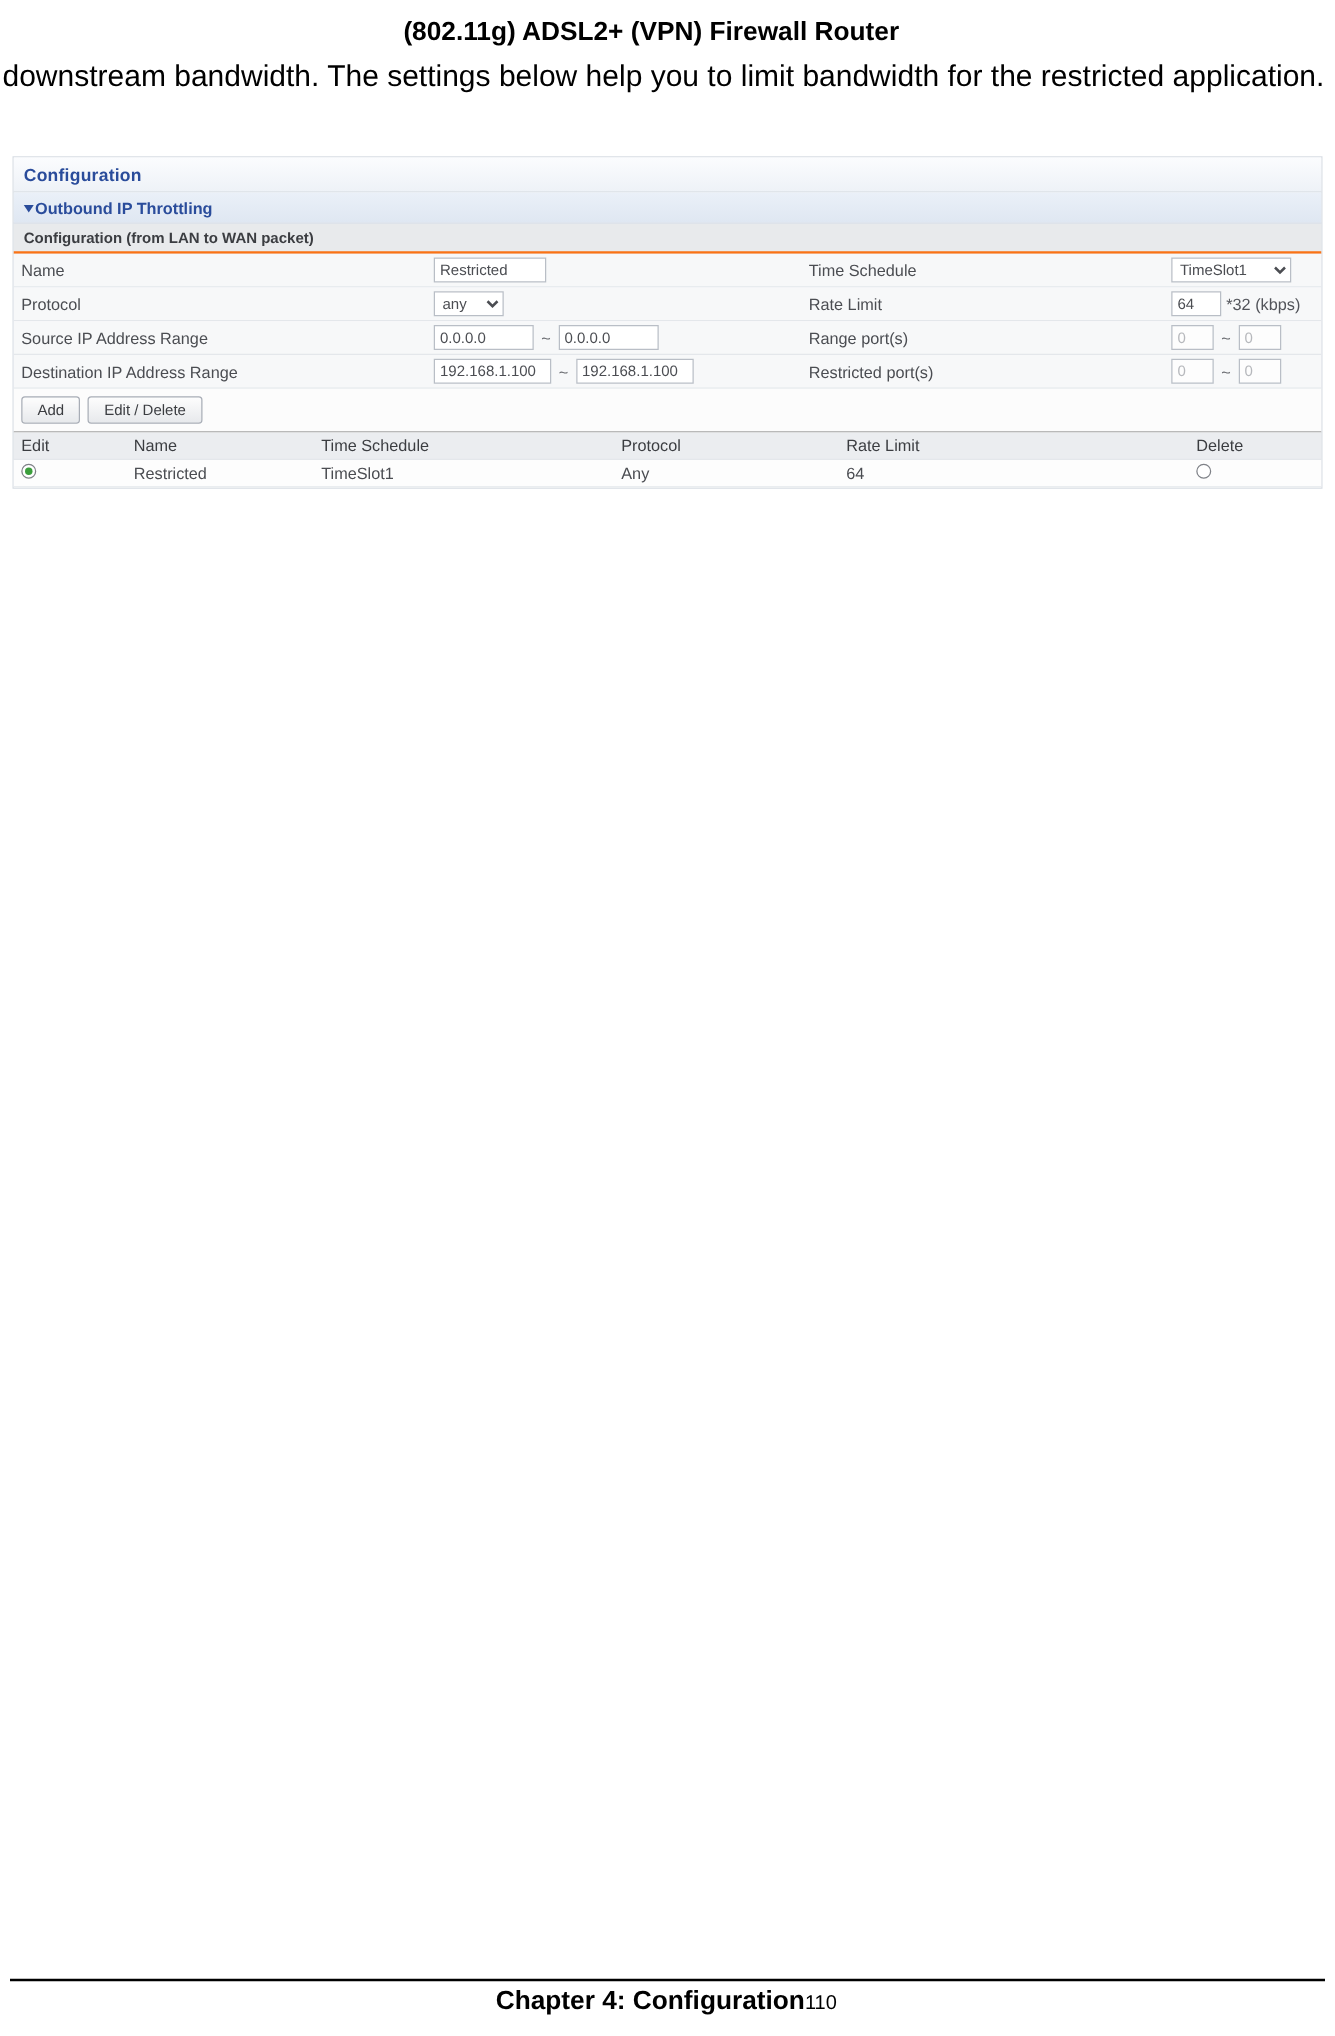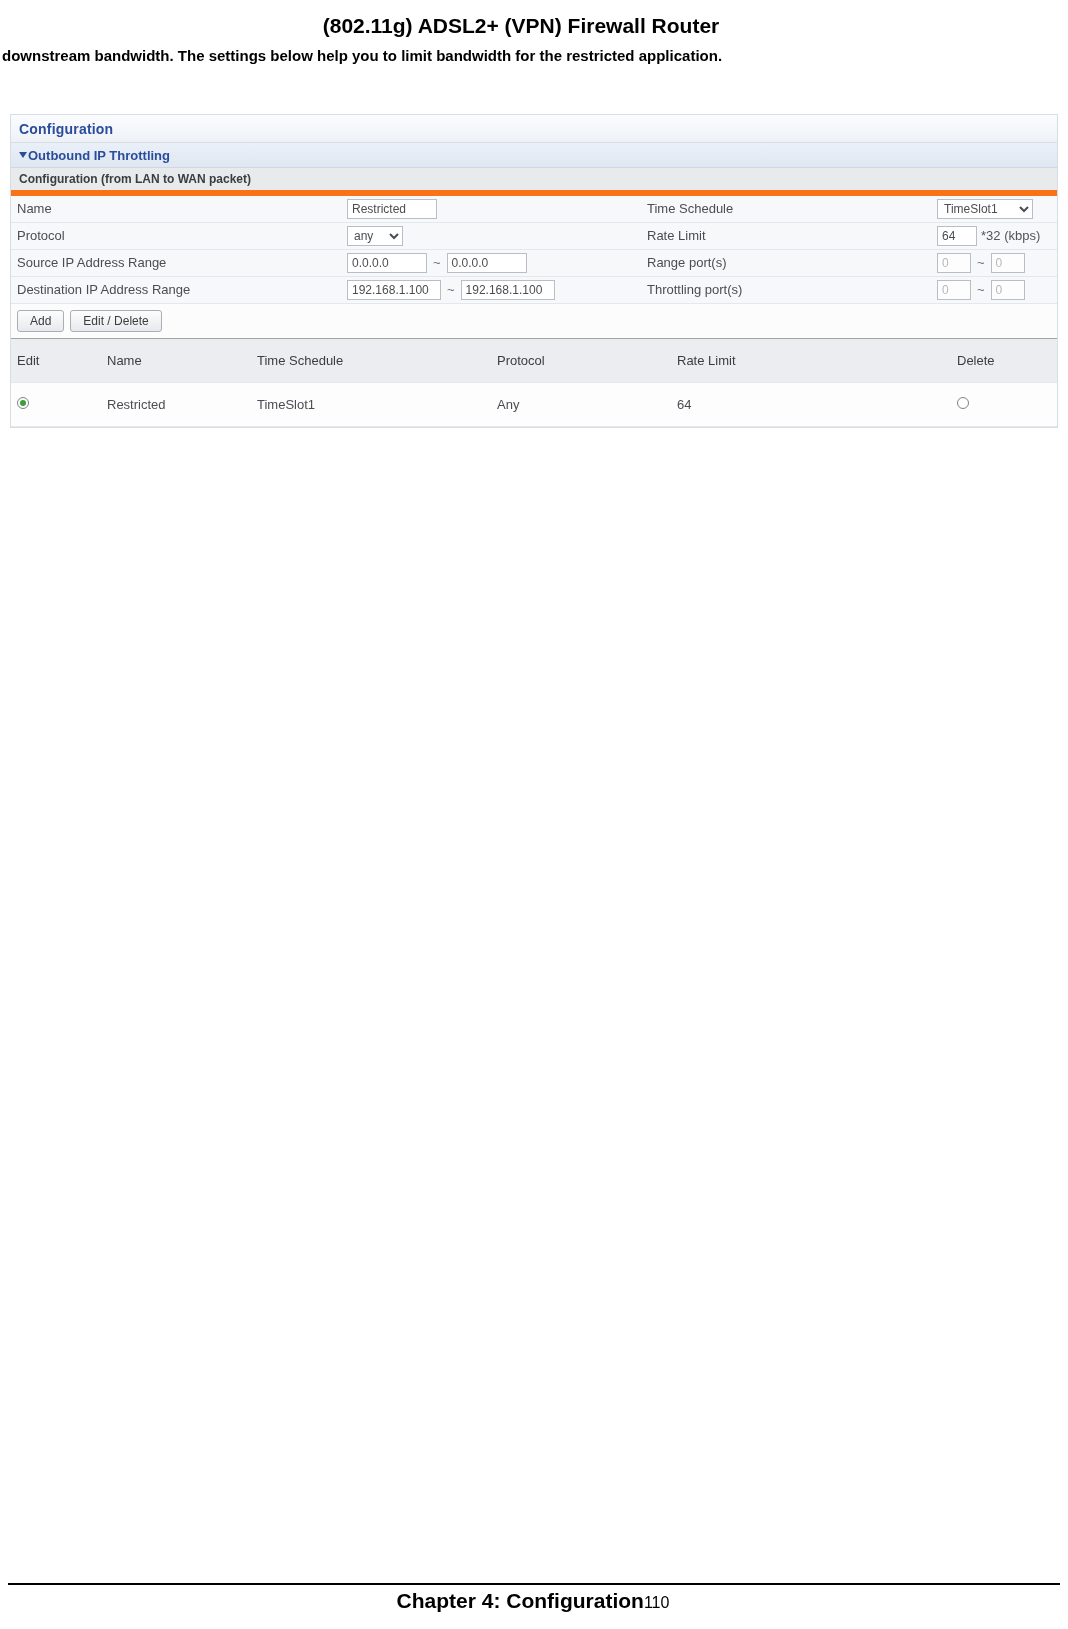--- a/index.html
+++ b/index.html
@@ -17,25 +17,24 @@
     padding: 10px 0 0 0;
   }
   .doc-title {
     font-weight: bold;
     font-size: 21px;
     text-align: center;
     padding: 4px 26px 8px 0;
     color: #000;
   }
   .body-text {
-    font-size: 15px;
+    font-size: 24px;
     color: #000;
     padding: 0 8px 0 2px;
     line-height: 1.3;
-    font-weight: bold;
   }
   .panel {
     margin: 48px 10px 0 10px;
     border: 1px solid #d8dde3;
     background: #fff;
     font-size: 12px;
     color: #46484c;
   }
   .panel-top {
     display: flex;
@@ -91,21 +90,21 @@
     border-right:4px solid transparent;
     border-top:6px solid #2a4c9b;
     display:inline-block;
   }
   .sub-hdr {
     background: #e8eaec;
     color: #3b3d41;
     font-weight: bold;
     font-size: 12px;
     padding: 4px 8px;
-    border-bottom: 6px solid #f97316;
+    border-bottom: 2px solid #f97316;
   }
   .form-row {
     display: flex;
     align-items: center;
     background: #f7f8f9;
     border-bottom: 1px solid #e4e7eb;
     min-height: 26px;
   }
   .cell {
     padding: 3px 6px;
@@ -154,21 +153,21 @@
     cursor:pointer;
   }
   .grid-hdr, .grid-row {
     display:flex;
     align-items:center;
     border-bottom:1px solid #e4e7eb;
     min-height:22px;
   }
   .grid-hdr { background:#ebedf0; font-size:13px; color:#3b3d41;}
   .grid-row { background:#fdfdfd; font-size:13px; color:#4b4d52;}
-  .g1{width:90px;padding:14px 6px;}
+  .g1{width:90px;padding:3px 6px;}
   .g2{width:150px;padding:3px 6px;}
   .g3{width:240px;padding:3px 6px;}
   .g4{width:180px;padding:3px 6px;}
   .g5{width:280px;padding:3px 6px;}
   .g6{flex:1;padding:3px 6px;}
   .radio {
     width:12px;height:12px;border-radius:50%;
     border:1px solid #7f8288;display:inline-block;
     position:relative;background:#fff;
   }
@@ -265,21 +264,21 @@
       </div>
     </div>
 
     <div class="form-row">
       <div class="cell c-label-l">Destination IP Address Range</div>
       <div class="cell c-field-l">
         <input class="txt" style="width: 94px;" value="192.168.1.100">
         <span class="sep">~</span>
         <input class="txt" style="width: 94px;" value="192.168.1.100">
       </div>
-      <div class="cell c-label-r">Throttling port(s)</div>
+      <div class="cell c-label-r">Restricted port(s)</div>
       <div class="cell c-field-r">
         <input class="txt disabled" style="width: 34px;" value="0">
         <span class="sep">~</span>
         <input class="txt disabled" style="width: 34px;" value="0">
       </div>
     </div>
 
     <div class="btn-row">
       <button class="btn">Add</button>
       <button class="btn">Edit / Delete</button>

